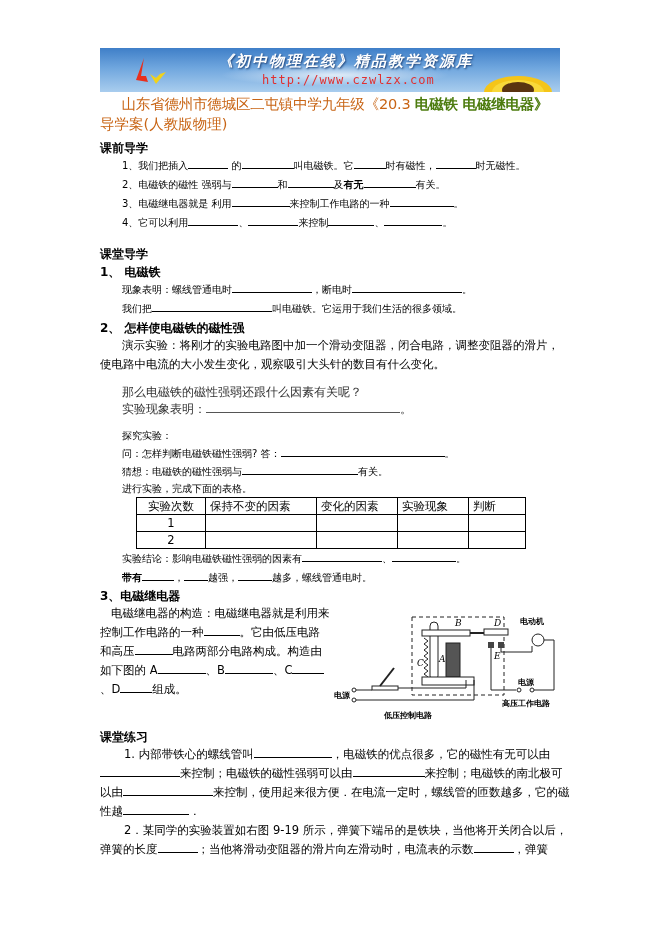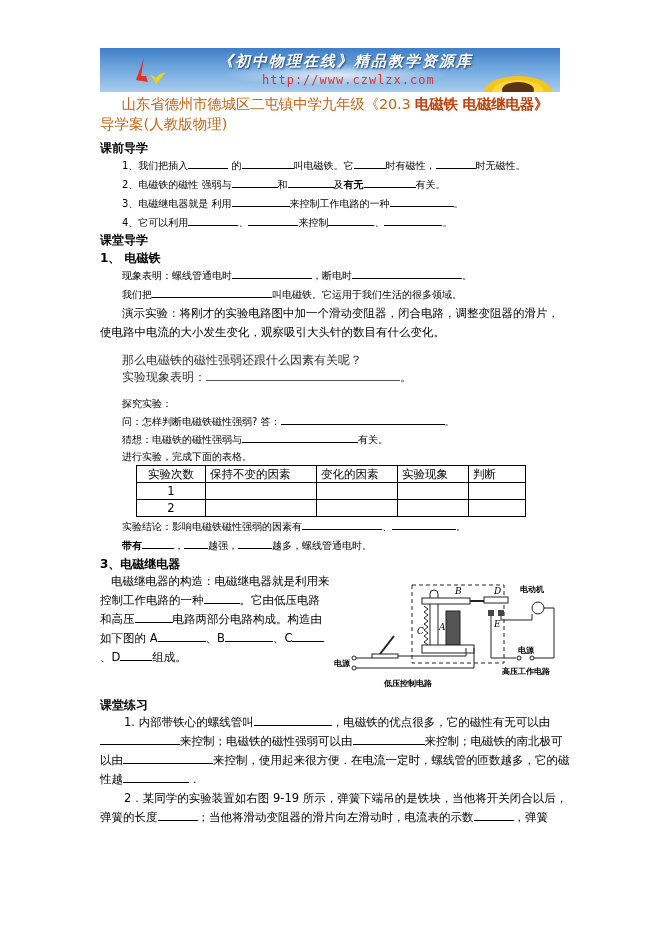--- a/index.html
+++ b/index.html
@@ -11,21 +11,21 @@
     .banner .cloud { position: absolute; left: 120px; top: 16px; width: 230px; height: 22px;
       background: radial-gradient(ellipse at center, rgba(255,255,255,0.75) 0%, rgba(255,255,255,0) 70%); }
     .logo { position: absolute; left: 30px; top: 8px; width: 40px; height: 32px; }
     .banner-title { position: absolute; left: 118px; top: 4px; font-family: "DejaVu Serif", serif;
       font-size: 15px; font-weight: bold; font-style: italic; color: #ffffff; letter-spacing: 2px;
       text-shadow: 1px 1px 2px #1b3f75; white-space: nowrap; }
     .banner-url { position: absolute; left: 162px; top: 25px; font-family: "DejaVu Sans Mono", monospace;
       font-size: 12px; color: #e03030; white-space: nowrap; letter-spacing: 1px; }
     .sunflower { position: absolute; left: 378px; top: 22px; width: 80px; height: 40px; }
     .title1 { text-align: center; font-size: 14.5px; color: #c86414; margin-top: 3px; white-space: nowrap; letter-spacing: -0.2px; }
-    .title1 b { color: #c2410c; }
+    .title1 b { color: #4d7c0f; }
     .title2 { text-align: left; font-size: 14.5px; color: #c86414; margin-top: 1px; }
     .sec { font-size: 12px; font-weight: bold; margin-top: 6px; line-height: 16px; }
     .p { font-size: 10px; line-height: 19px; white-space: nowrap; }
     .ind { padding-left: 22px; }
     .wrap { white-space: normal; text-indent: 22px; line-height: 19px; font-size: 11.5px; }
     .blank { display: inline-block; border-bottom: 1px solid #000; height: 12px; vertical-align: baseline; }
     .gray { color: #333; font-size: 12px; line-height: 16px; padding-left: 22px; }
     table.exp { border-collapse: collapse; margin-left: 36px; font-size: 11.5px; }
     table.exp td { border: 1px solid #000; height: 16px; padding: 0 4px; line-height: 16px; }
     .relay { position: relative; height: 125px; }
@@ -65,29 +65,30 @@
   <div class="p ind">
     <span>2、电磁铁的磁性 强弱与</span><span class="blank" style="width:46px"></span><span>和</span><span class="blank" style="width:46px"></span><span>及</span><b>有无</b><span class="blank" style="width:52px"></span><span>有关。</span>
   </div>
   <div class="p ind">
     <span>3、电磁继电器就是 利用</span><span class="blank" style="width:58px"></span><span>来控制工作电路的一种</span><span class="blank" style="width:64px"></span><span>。</span>
   </div>
   <div class="p ind">
     <span>4、它可以利用</span><span class="blank" style="width:50px"></span><span>、</span><span class="blank" style="width:50px"></span><span>来控制</span><span class="blank" style="width:46px"></span><span>、</span><span class="blank" style="width:58px"></span><span>。</span>
   </div>
 
-  <div class="sec" style="margin-top:0">课堂导学</div>
+  <div class="sec" style="margin-top:14px">课堂导学</div>
   <div class="sec" style="margin-top:2px">1、 电磁铁</div>
   <div class="p ind">
     <span>现象表明：螺线管通电时</span><span class="blank" style="width:80px"></span><span>，断电时</span><span class="blank" style="width:110px"></span><span>。</span>
   </div>
   <div class="p ind">
     <span>我们把</span><span class="blank" style="width:120px"></span><span>叫电磁铁。它运用于我们生活的很多领域。</span>
   </div>
 
+  <div class="sec" style="margin-top:2px">2、 怎样使电磁铁的磁性强</div>
   <div class="wrap">演示实验：将刚才的实验电路图中加一个滑动变阻器，闭合电路，调整变阻器的滑片，使电路中电流的大小发生变化，观察吸引大头针的数目有什么变化。</div>
   <div style="height:10px"></div>
   <div class="gray">那么电磁铁的磁性强弱还跟什么因素有关呢？</div>
   <div class="gray">
     <span>实验现象表明：</span><span class="blank" style="width:194px;border-color:#555"></span><span>。</span>
   </div>
   <div style="height:10px"></div>
   <div class="p ind" style="line-height:17px">探究实验：</div>
   <div class="p ind" style="line-height:17px">
     <span>问：怎样判断电磁铁磁性强弱? 答：</span><span class="blank" style="width:164px"></span><span>。</span>

